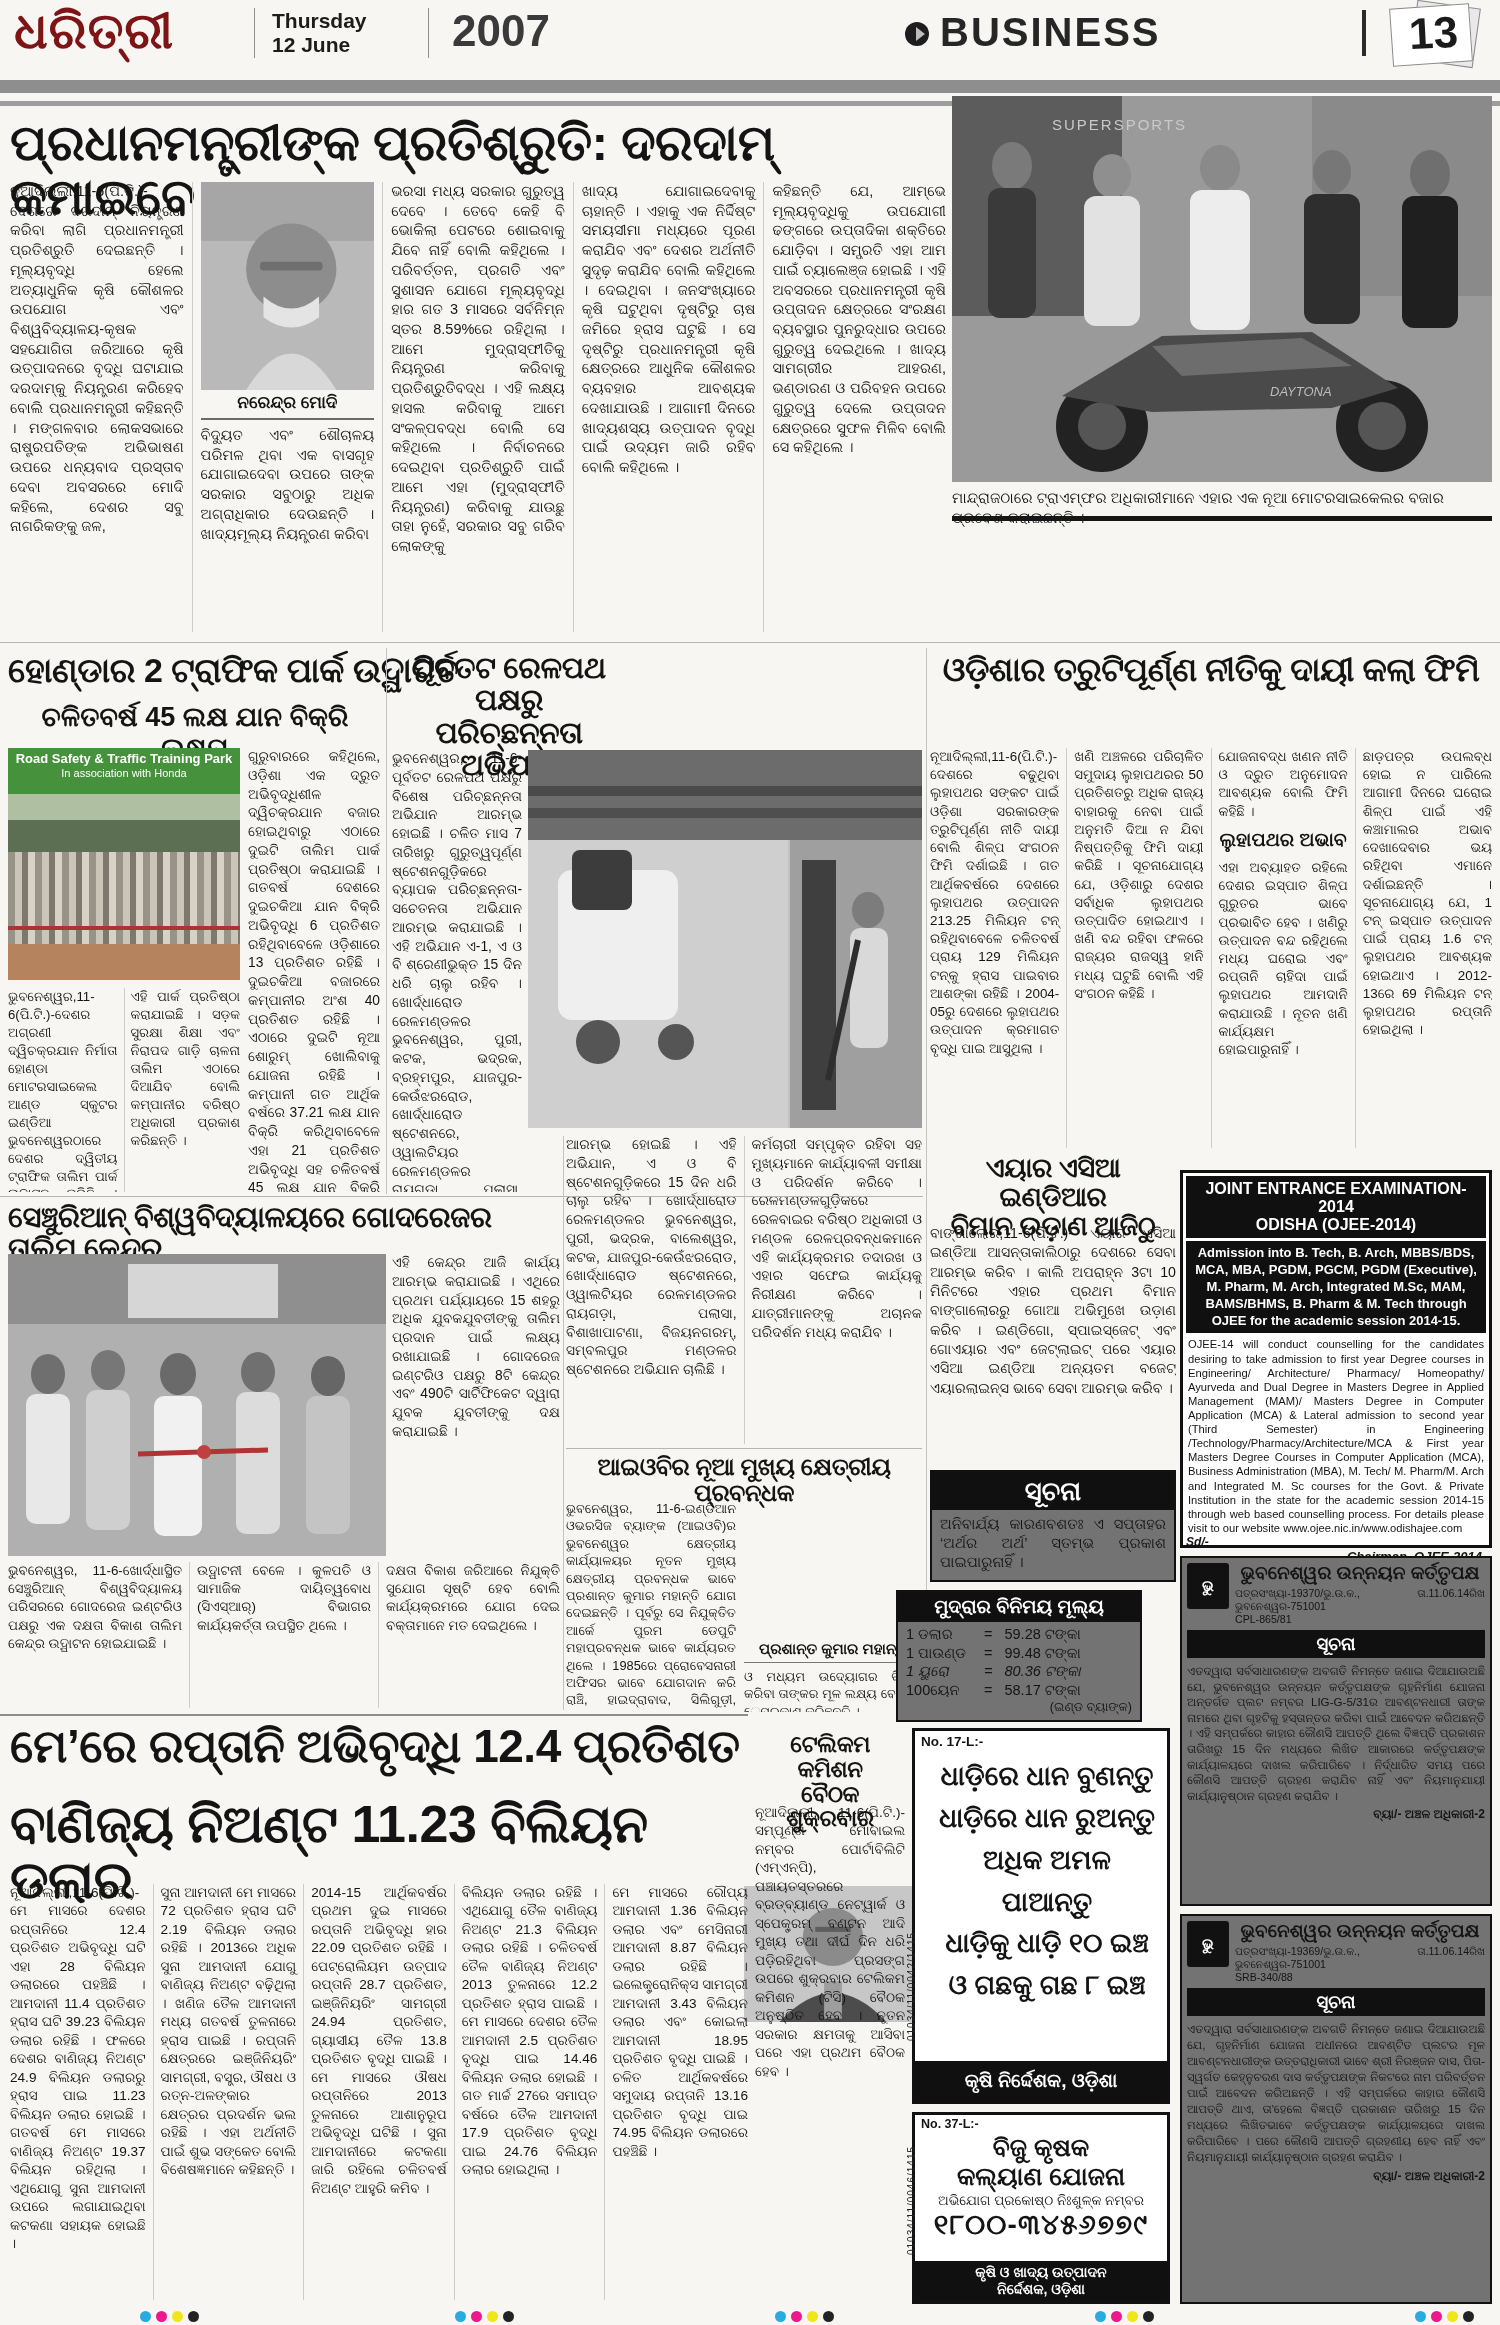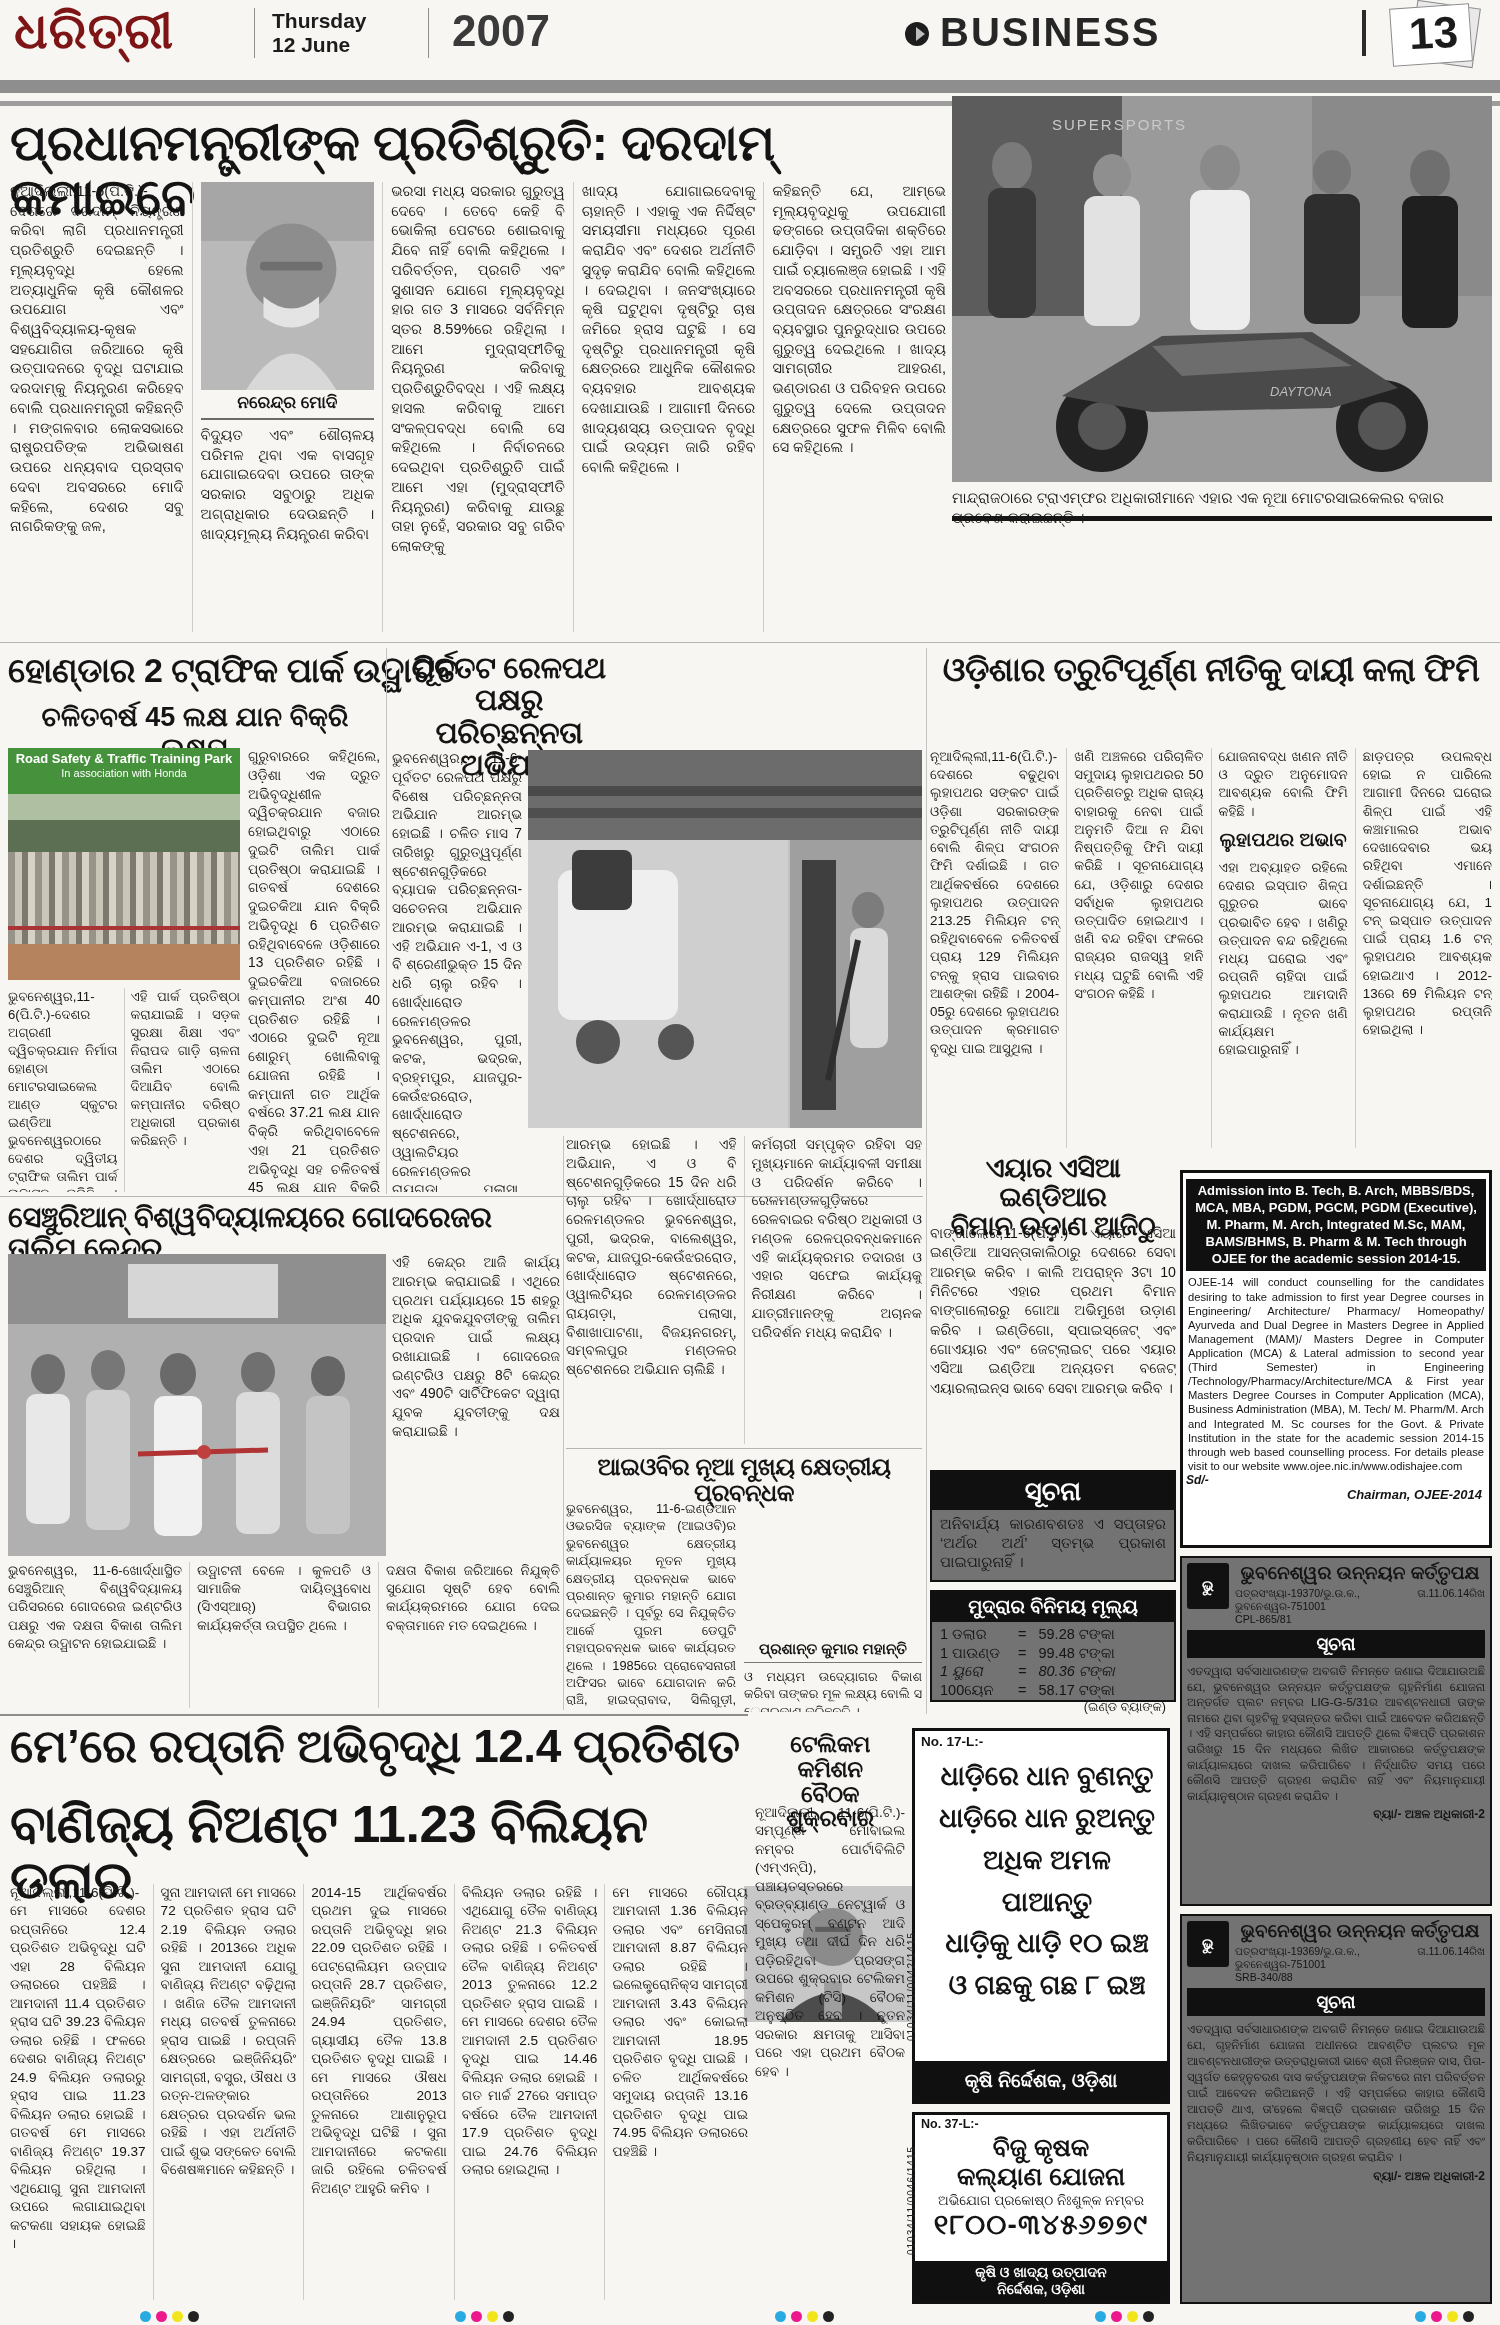--- a/index.html
+++ b/index.html
@@ -216,21 +216,21 @@
     <div>ଏୟାର ଏସିଆ ଇଣ୍ଡିଆର</div>
     <div>ବିମାନ ଉଡ଼ାଣ ଆଜିଠୁ</div>
   </div>
   <div class="abs body-txt" style="left:930px;top:1224px;width:246px;height:238px;text-align:justify;font-size:14.2px;">ବାଙ୍ଗାଲୋର,11-6(ପି.ଟି.)- ଏୟାର ଏସିଆ ଇଣ୍ଡିଆ ଆସନ୍ତାକାଲିଠାରୁ ଦେଶରେ ସେବା ଆରମ୍ଭ କରିବ । କାଲି ଅପରାହ୍ନ 3ଟା 10 ମିନିଟରେ ଏହାର ପ୍ରଥମ ବିମାନ ବାଙ୍ଗାଲୋରରୁ ଗୋଆ ଅଭିମୁଖେ ଉଡ଼ାଣ କରିବ । ଇଣ୍ଡିଗୋ, ସ୍ପାଇସ୍ଜେଟ୍ ଏବଂ ଗୋଏୟାର ଏବଂ ଜେଟ୍ଲାଇଟ୍ ପରେ ଏୟାର ଏସିଆ ଇଣ୍ଡିଆ ଅନ୍ୟତମ ବଜେଟ୍ ଏୟାରଲାଇନ୍ସ ଭାବେ ସେବା ଆରମ୍ଭ କରିବ ।</div>
 
   <div class="abs box" style="left:930px;top:1470px;width:246px;height:112px;">
     <div class="blackbar" style="height:38px;font-size:26px;">ସୂଚନା</div>
     <div class="just" style="padding:5px 8px;font-size:14.8px;line-height:1.3;">ଅନିବାର୍ଯ୍ୟ କାରଣବଶତଃ ଏ ସପ୍ତାହର ‘ଅର୍ଥର ଅର୍ଥ’ ସ୍ତମ୍ଭ ପ୍ରକାଶ ପାଇପାରୁନାହିଁ ।</div>
   </div>
 
-  <div class="abs box" style="left:930px;top:1590px;width:246px;height:112px;">
+  <div class="abs box" style="left:896px;top:1590px;width:246px;height:132px;">
     <div class="blackbar" style="height:30px;font-size:19px;">ମୁଦ୍ରାର ବିନିମୟ ମୂଲ୍ୟ</div>
     <div style="padding:3px 8px 0;font-size:14.5px;line-height:1.28;">
       <div style="display:flex;">
         <span style="width:78px;">1 ଡଲାର</span>
           <span>=</span>
         <span style="margin-left:12px;">59.28 ଟଙ୍କା</span>
         </div>
       <div style="display:flex;">
         <span style="width:78px;">1 ପାଉଣ୍ଡ</span>
           <span>=</span>
@@ -244,20 +244,24 @@
       <div style="display:flex;">
         <span style="width:78px;">100ୟେନ</span>
           <span>=</span>
         <span style="margin-left:12px;">58.17 ଟଙ୍କା</span>
         </div>
       <div style="text-align:right;font-size:12.5px;">(ଇଣ୍ଡ ବ୍ୟାଙ୍କ)</div>
     </div>
   </div>
 
   <div class="abs" style="left:1180px;top:1170px;width:312px;height:378px;border:3px solid #111;background:#fff;box-sizing:border-box;padding:3px;">
+    <div style="background:#101010;color:#fff;text-align:center;padding:4px 2px;">
+      <div style="font-size:16px;font-weight:800;">JOINT ENTRANCE EXAMINATION-2014</div>
+      <div style="font-size:16px;font-weight:800;">ODISHA (OJEE-2014)</div>
+    </div>
     <div style="background:#101010;color:#fff;text-align:center;margin-top:3px;padding:4px 4px;font-size:13px;font-weight:700;line-height:1.3;">Admission into B. Tech, B. Arch, MBBS/BDS, MCA, MBA, PGDM, PGCM, PGDM (Executive), M. Pharm, M. Arch, Integrated M.Sc, MAM, BAMS/BHMS, B. Pharm &amp; M. Tech through OJEE for the academic session 2014-15.</div>
     <div class="just" style="font-size:11.2px;line-height:1.26;padding:4px 2px 0;">OJEE-14 will conduct counselling for the candidates desiring to take admission to first year Degree courses in Engineering/ Architecture/ Pharmacy/ Homeopathy/ Ayurveda and Dual Degree in Masters Degree in Applied Management (MAM)/ Masters Degree in Computer Application (MCA) &amp; Lateral admission to second year (Third Semester) in Engineering /Technology/Pharmacy/Architecture/MCA &amp; First year Masters Degree Courses in Computer Application (MCA), Business Administration (MBA), M. Tech/ M. Pharm/M. Arch and Integrated M. Sc courses for the Govt. &amp; Private Institution in the state for the academic session 2014-15 through web based counselling process. For details please visit to our website www.ojee.nic.in/www.odishajee.com</div>
     <div style="display:flex;gap:10px;padding-right:4px;">
       <span style="font-size:12px;font-weight:700;font-style:italic;">Sd/-</span>
     </div>
     <div style="text-align:right;font-size:13px;font-weight:800;font-style:italic;padding-right:4px;">Chairman, OJEE-2014</div>
   </div>
 
   <div class="abs box" style="left:1180px;top:1556px;width:312px;height:350px;padding:5px;">
     <div style="display:flex;align-items:flex-start;gap:6px;">

